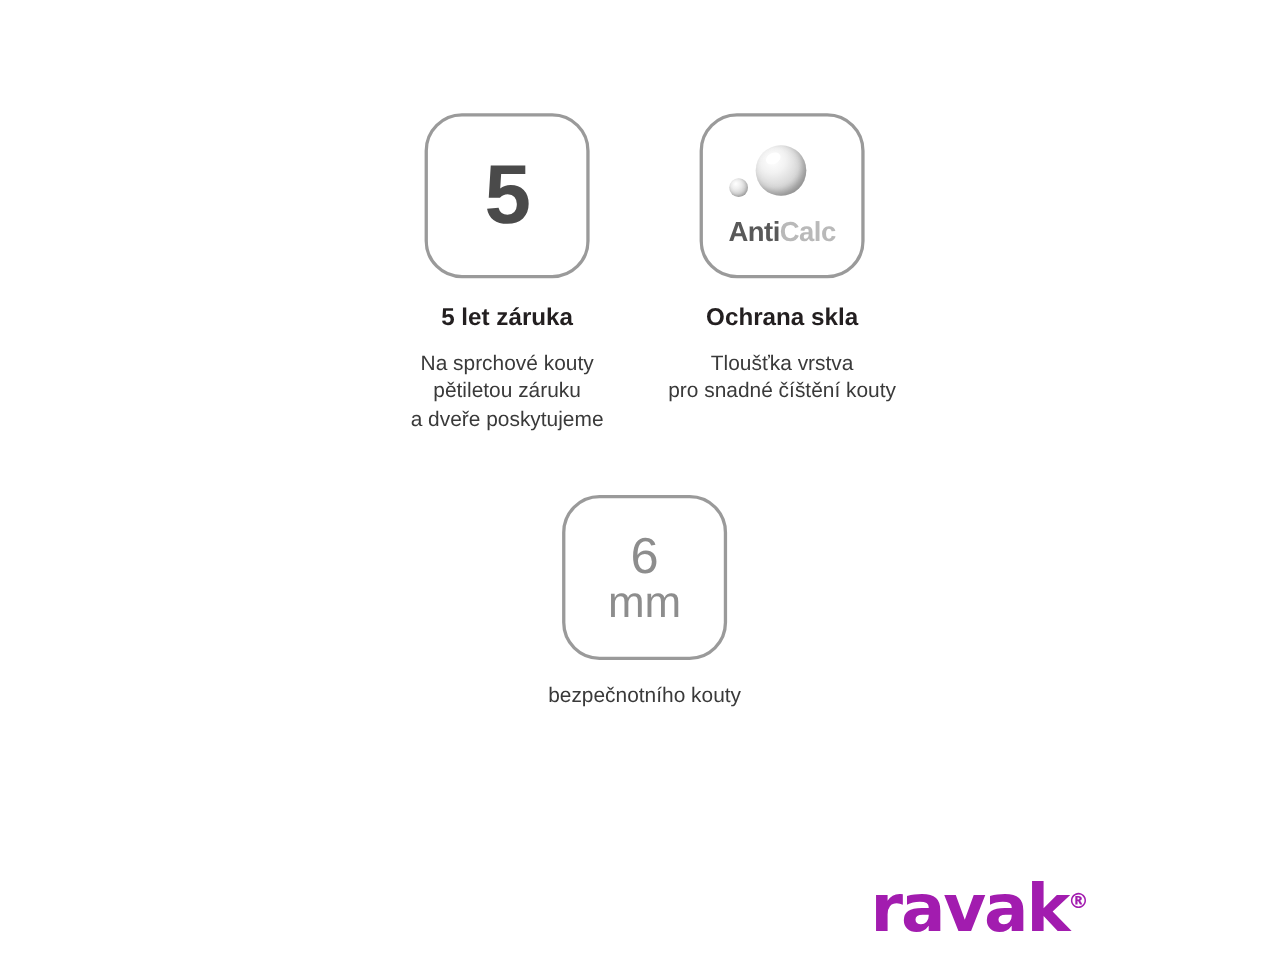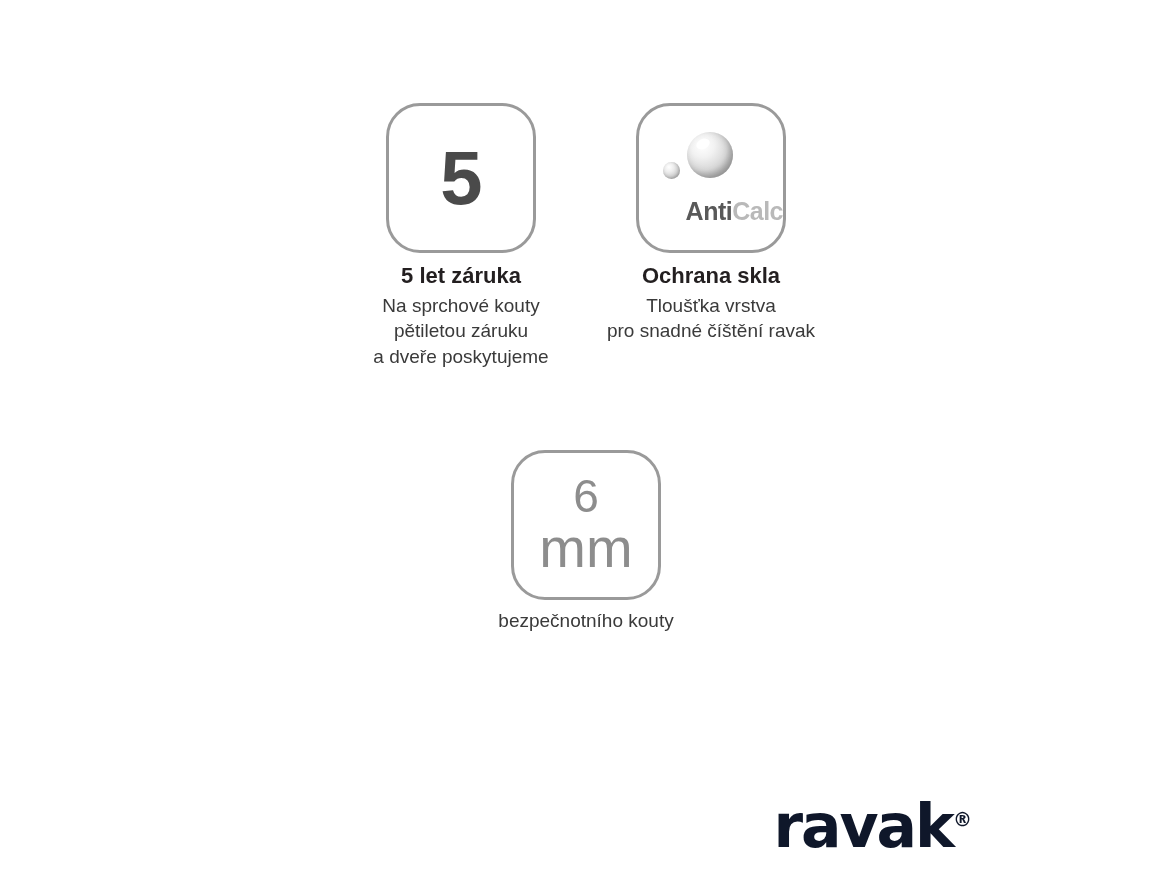--- a/index.html
+++ b/index.html
@@ -48,21 +48,21 @@
     letter-spacing: -1px;
   }
   .badge-thickness {
     font-size: 46px;
     color: #8d8d8d;
     line-height: 1.05;
     font-weight: normal;
     text-align: center;
   }
   .badge-thickness .mm {
-    font-size: 56px;
+    font-size: 40px;
     display: block;
     margin-top: -2px;
   }
 
   
   .anticalc-wrap {
     width: 100%;
     height: 100%;
     position: relative;
   }
@@ -95,37 +95,37 @@
     height: 17px;
     border-radius: 50%;
     background: radial-gradient(circle at 35% 30%, #ffffff 0%, #ededed 30%, #cfcfcf 62%, #a2a2a2 100%);
     box-shadow: inset -1px -1px 3px rgba(120,120,120,0.5);
   }
   .anticalc-text {
     position: absolute;
     left: 0;
     right: 0;
     bottom: 24px;
-    text-align: right;
+    text-align: center;
     font-size: 25px;
     font-weight: bold;
     letter-spacing: -0.5px;
   }
   .anticalc-text .anti { color: #595959; }
   .anticalc-text .calc { color: #b9b9b9; }
 
   .feature-title {
-    margin-top: 8px;
+    margin-top: 20px;
     font-size: 22px;
     font-weight: bold;
     color: #231f20;
     line-height: 1.32;
   }
   .feature-desc {
-    margin-top: 3px;
+    margin-top: 16px;
     font-size: 19px;
     color: #3a3a3a;
     line-height: 1.34;
   }
 
   
   #feature-warranty {
     left: 330px;
     top: 103px;
     width: 262px;
@@ -137,25 +137,25 @@
   }
   #feature-thickness {
     left: 455px;
     top: 450px;
     width: 262px;
   }
 
   
   .logo {
     position: absolute;
-    right: 198px;
+    right: 180px;
     bottom: 22px;
     font-size: 60px;
     font-weight: bold;
-    color: #0f172a;
+    color: #a21caf;
     letter-spacing: -2px;
     line-height: 1;
     font-family: "DejaVu Sans", sans-serif;
   }
   .logo .reg {
     font-size: 19px;
     vertical-align: super;
     letter-spacing: 0;
   }
 </style>
@@ -182,21 +182,21 @@
         <div class="drop-big"></div>
         <div class="drop-small"></div>
         <div class="anticalc-text">
           <span class="anti">Anti</span><span class="calc">Calc</span>
         </div>
       </div>
     </div>
     <div class="feature-title">Ochrana skla</div>
     <div class="feature-desc">
       <div>Tloušťka vrstva</div>
-      <div>pro snadné číštění ravak</div>
+      <div>pro snadné číštění kouty</div>
     </div>
   </div>
 
   <div class="feature" id="feature-thickness">
     <div class="badge">
       <span class="badge-thickness">
         <span>6</span>
         <span class="mm">mm</span>
       </span>
     </div>

